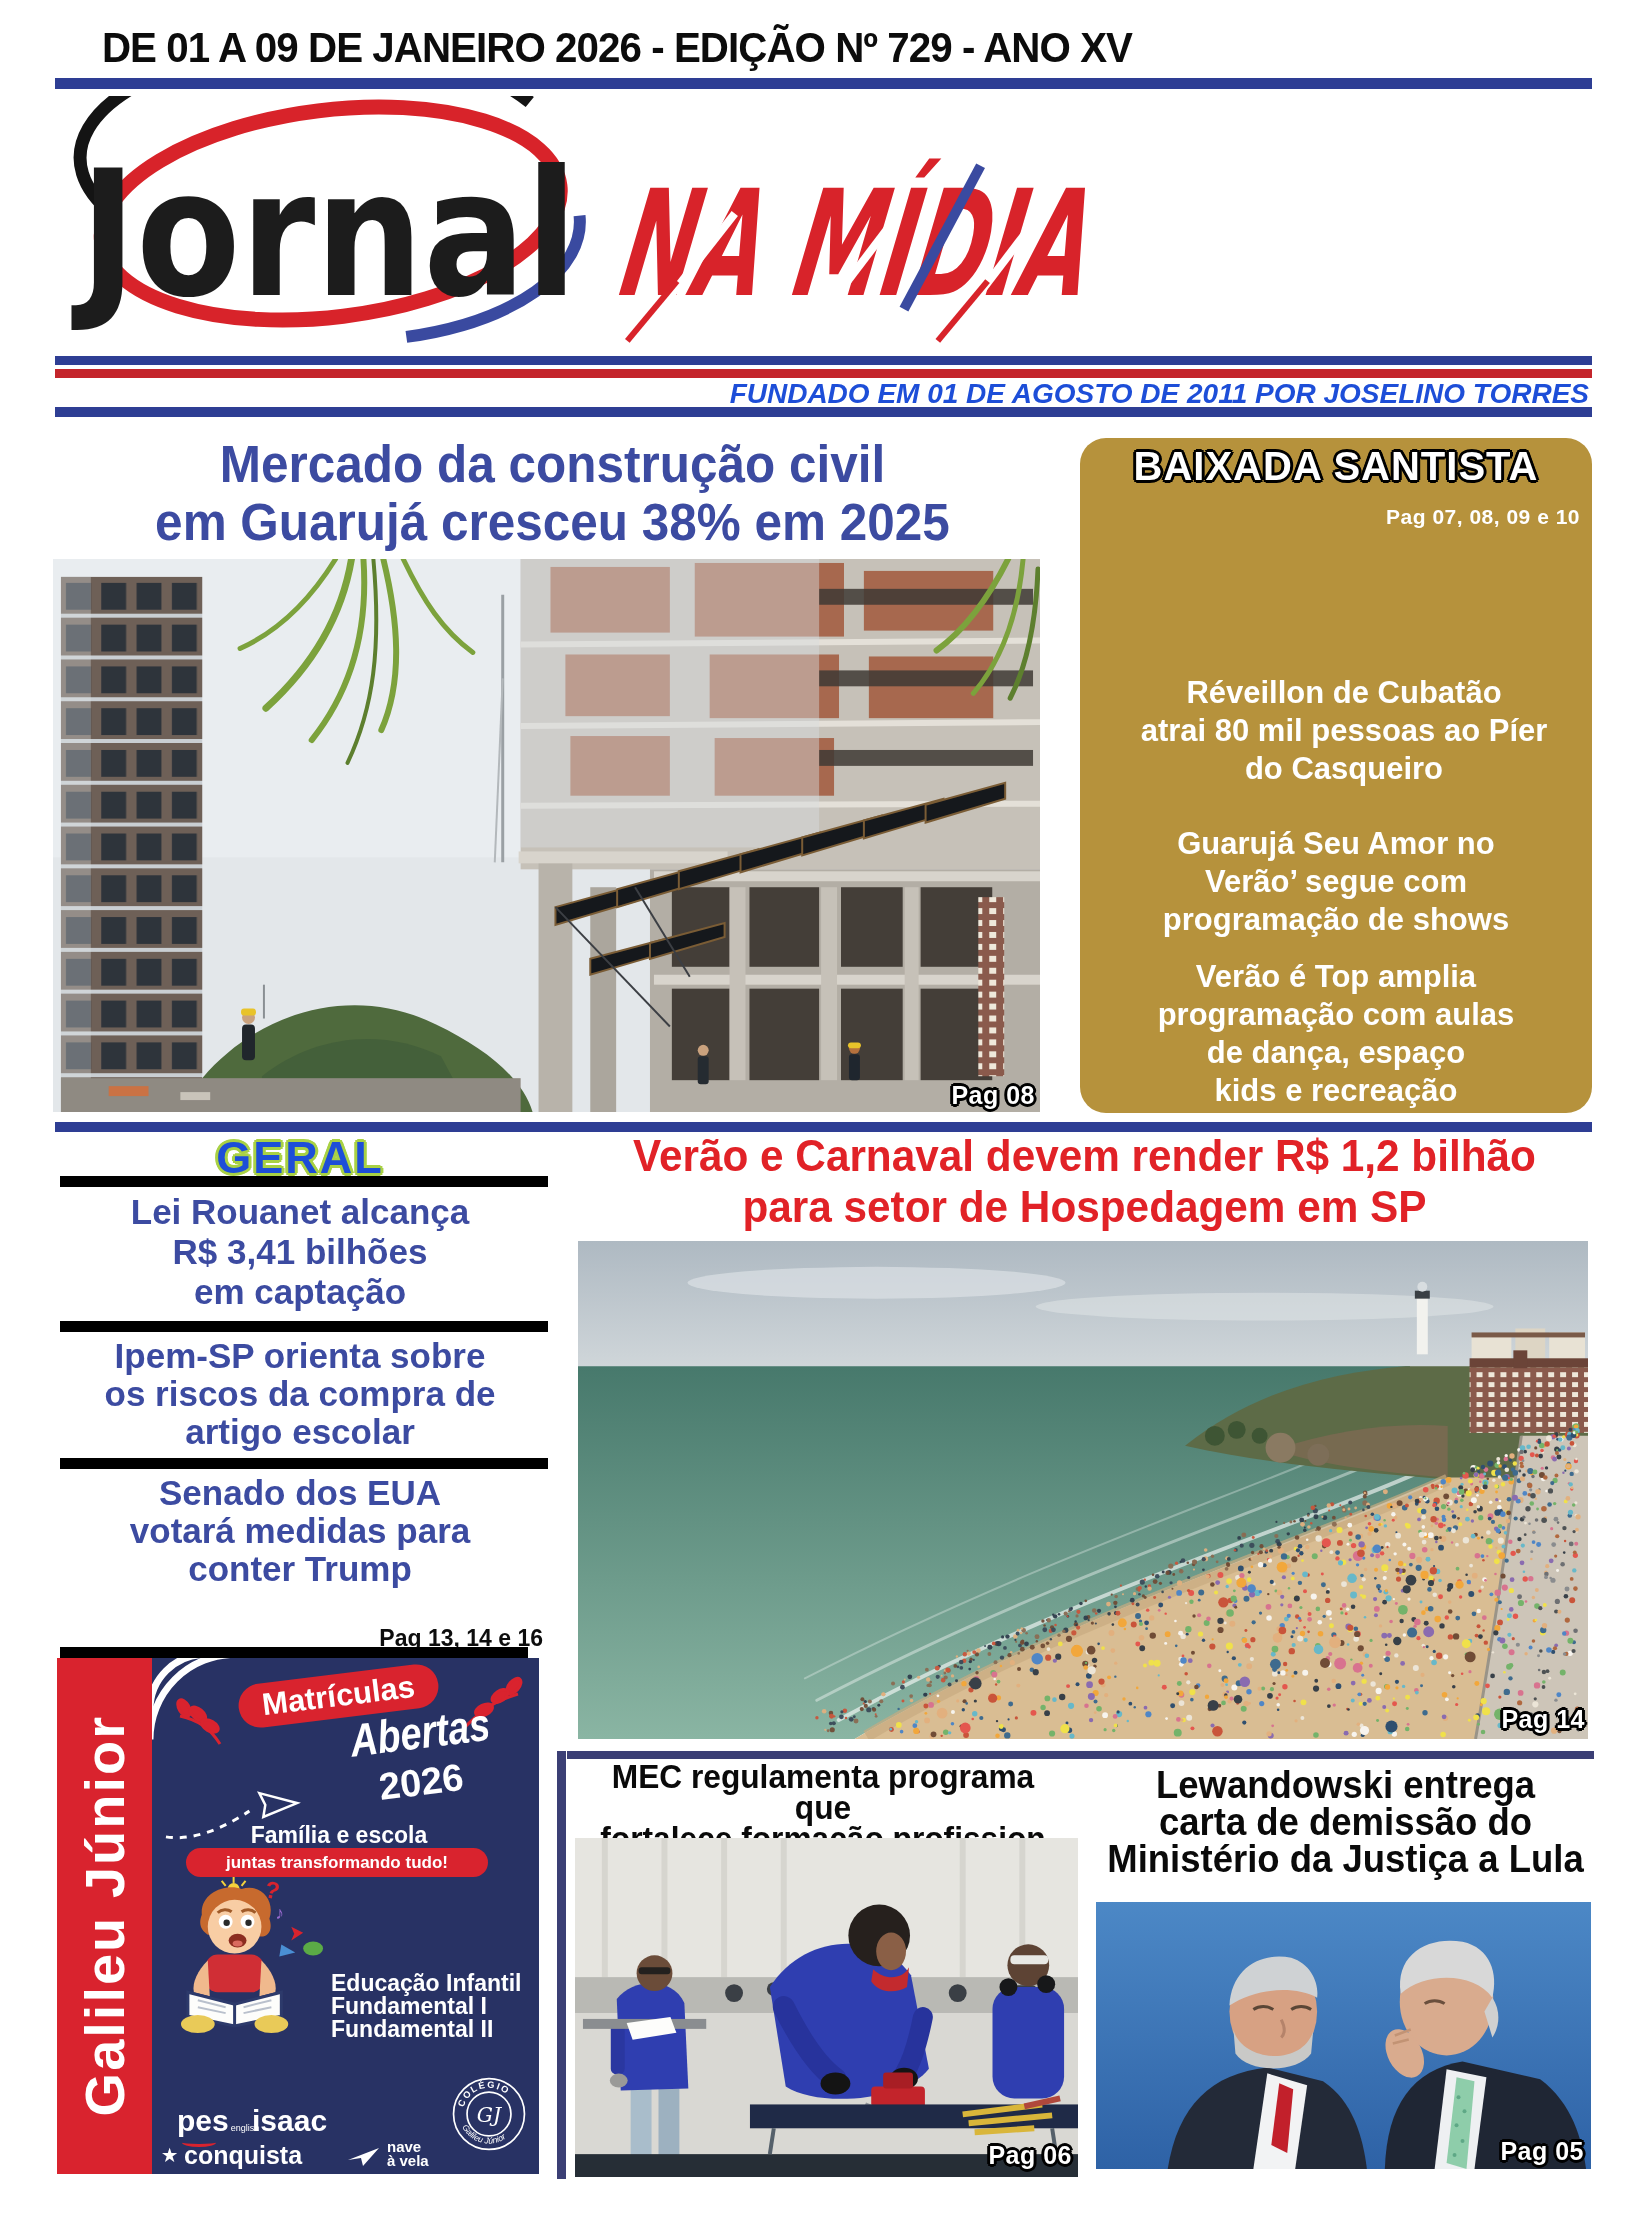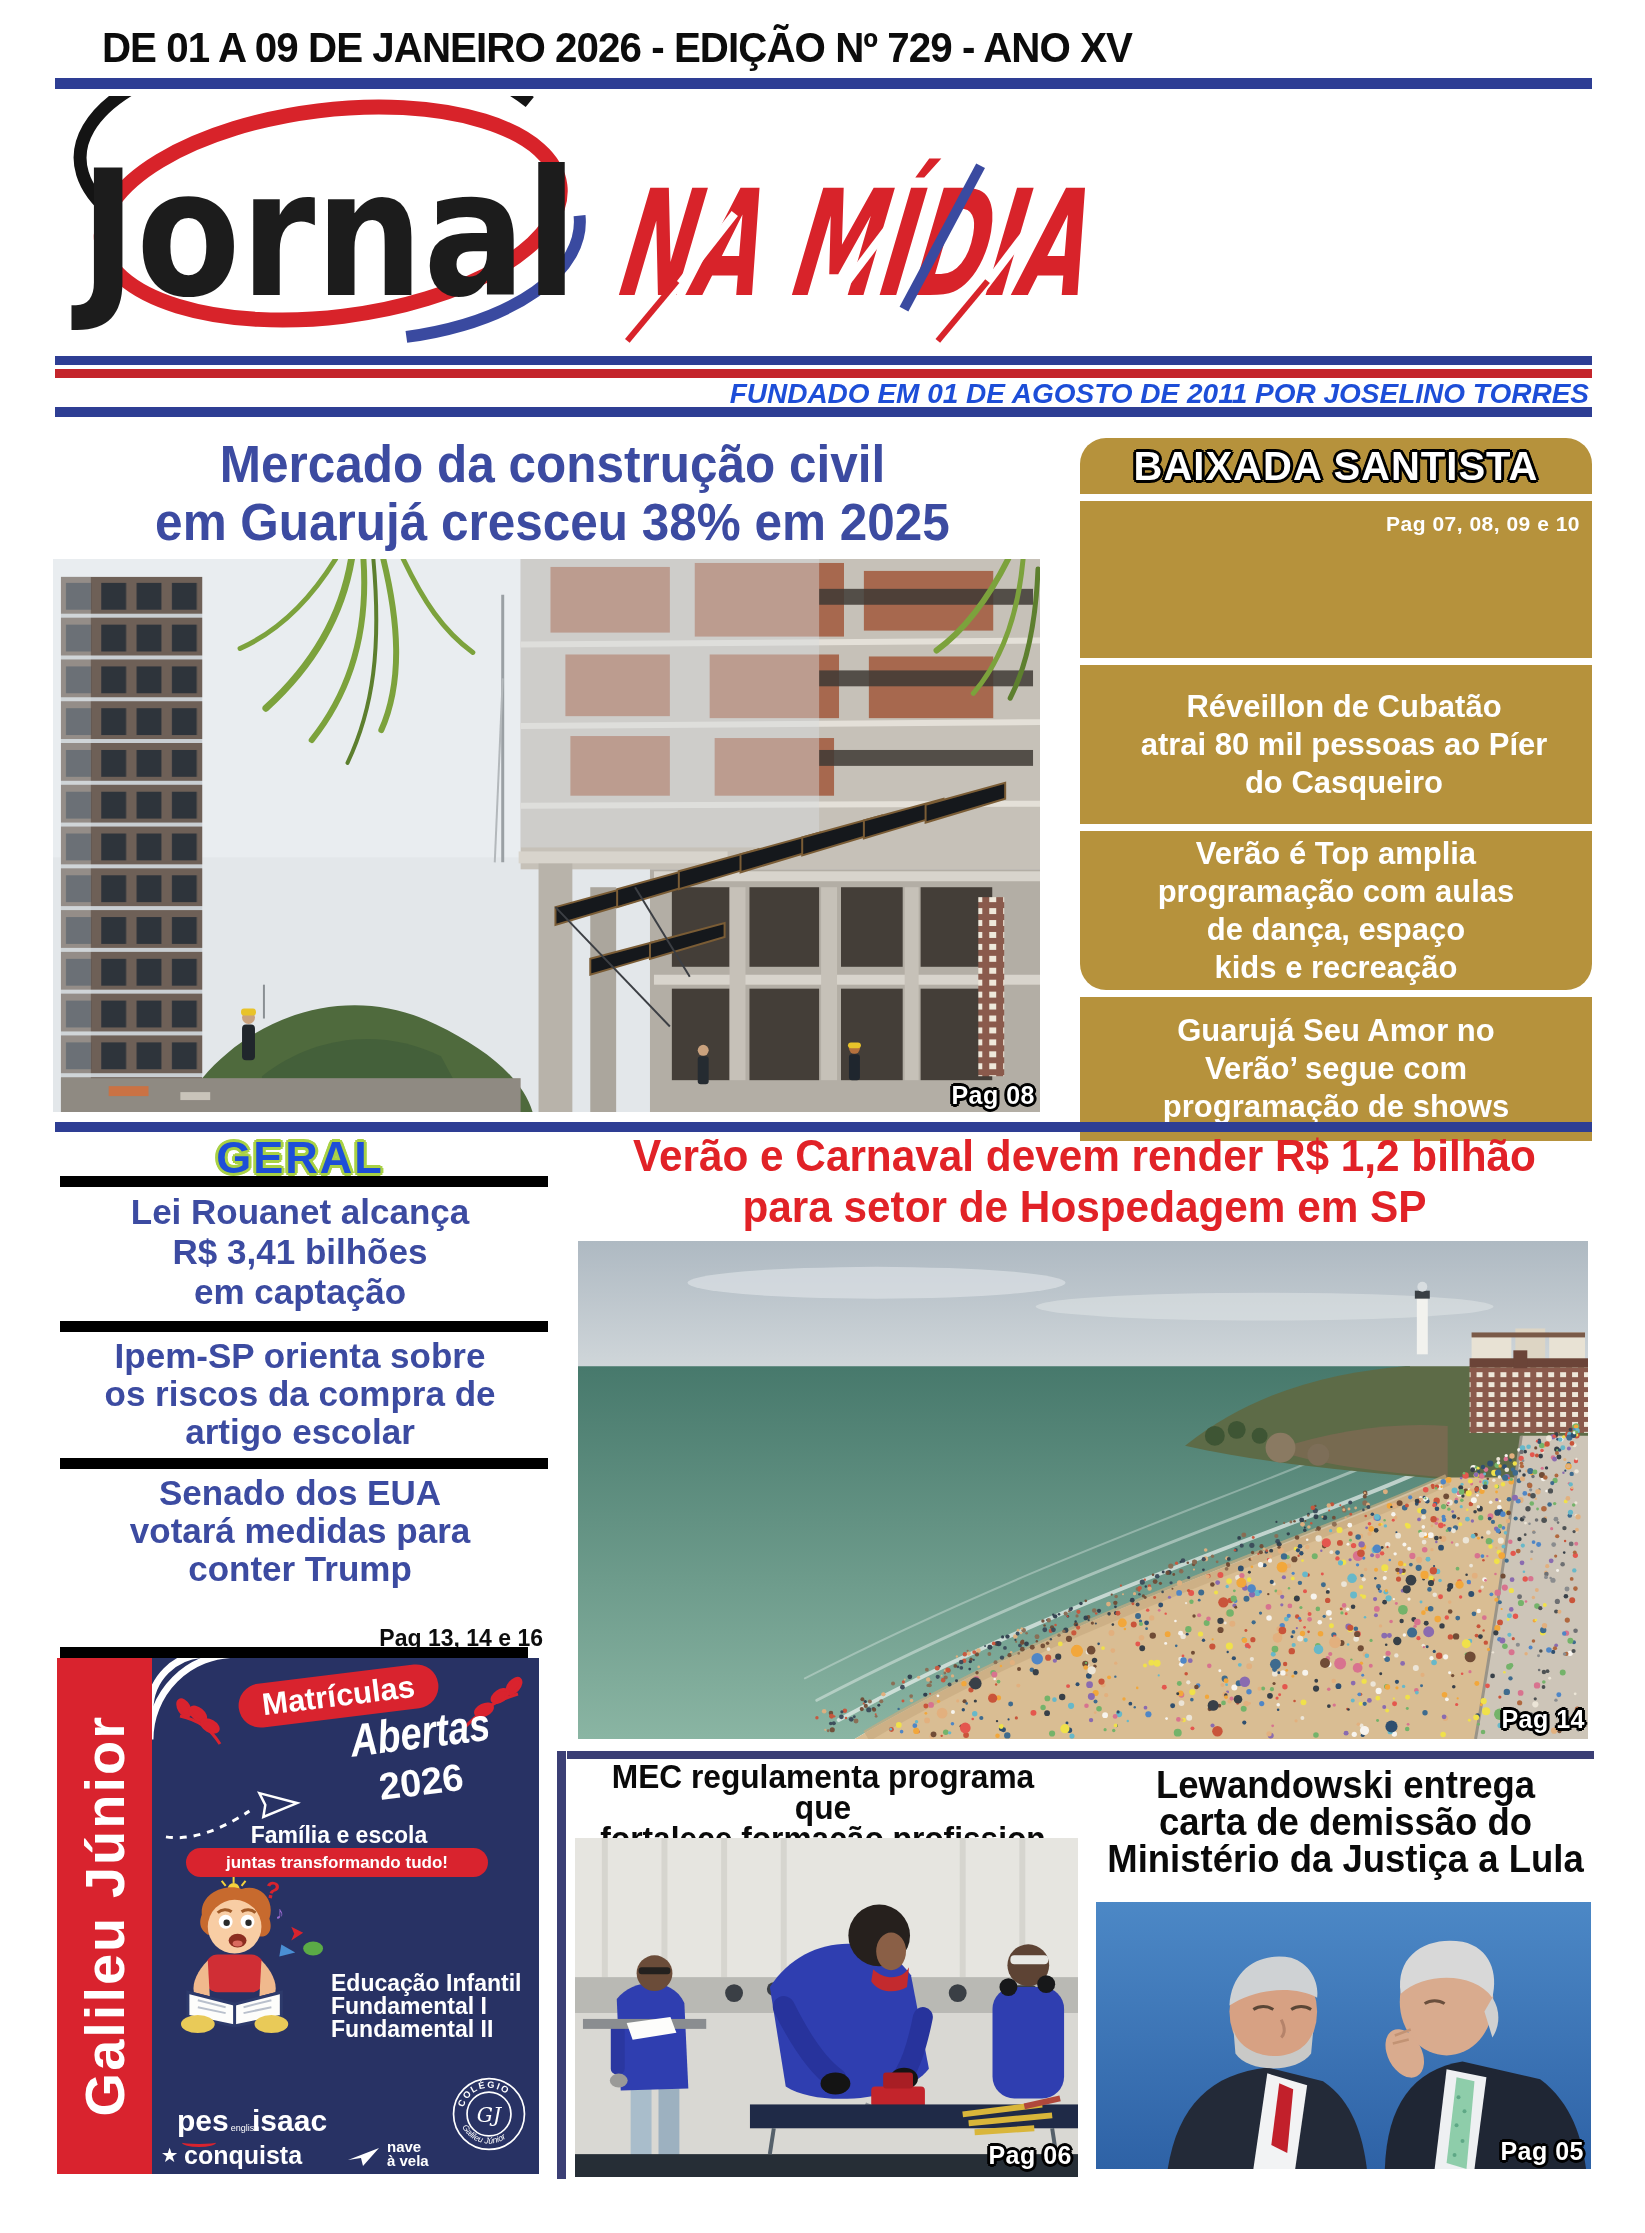--- a/index.html
+++ b/index.html
@@ -28,21 +28,21 @@
   .hl-mec{top:1761px;left:570px;width:506px;font-size:33px;line-height:31px;color:#0a0a0a;font-weight:800;transform:scaleX(.96);}
   .hl-lew{top:1767px;left:1097px;width:497px;font-size:38px;line-height:37px;color:#0a0a0a;font-weight:800;transform:scaleX(.96);}
 
   .geral-title{position:absolute;top:1132px;left:55px;width:490px;text-align:center;font-size:45px;
       font-weight:900;letter-spacing:2px;color:#1d4ed8;
       text-shadow:-3px 0 #a9d144,3px 0 #a9d144,0 -3px #a9d144,0 3px #a9d144,-2px -2px #a9d144,2px 2px #a9d144,-2px 2px #a9d144,2px -2px #a9d144;}
   .gbar{position:absolute;left:60px;width:488px;height:11px;background:#000;}
 
   
   .sb{position:absolute;left:1080px;top:438px;width:512px;}
-  .sb-box{background:#b6923c;color:#fff;font-weight:bold;text-align:center;margin-bottom:7px;position:relative;
+  .sb-box{background:#b6923c;color:#fff;font-weight:bold;text-align:center;position:relative;
           display:flex;align-items:center;justify-content:center;font-size:31px;line-height:38px;}
   .sb-head{height:56px;border-radius:26px 26px 0 0;font-size:40px;letter-spacing:1px;}
   .sb-last{border-radius:0 0 26px 26px;}
   .sb-pages{position:absolute;top:4px;right:12px;font-size:21px;font-weight:bold;color:#fff;letter-spacing:0.5px;}
 
   figure{margin:0;position:absolute;overflow:hidden;}
   figure svg{display:block;width:100%;height:100%;}
 
   
   .vbar{position:absolute;background:#3b3f75;}
@@ -231,30 +231,30 @@
   <div class="sb">
     <div class="sb-box sb-head otl">BAIXADA SANTISTA</div>
     <div class="sb-box pre" style="height:157px;">
       <span class="sb-pages">Pag 07, 08, 09 e 10</span>
     </div>
     <div class="sb-box pre" style="height:159px;padding-left:16px;">
       <span class="pre">Réveillon de Cubatão
 atrai 80 mil pessoas ao Píer
 do Casqueiro</span>
     </div>
+    <div class="sb-box pre" style="height:144px;">
+      <span class="pre">Guarujá Seu Amor no
+Verão’ segue com
+programação de shows</span>
+    </div>
     <div class="sb-box sb-last pre" style="height:159px;">
       <span class="pre">Verão é Top amplia
 programação com aulas
 de dança, espaço
 kids  e recreação</span>
-    </div>
-    <div class="sb-box pre" style="height:144px;">
-      <span class="pre">Guarujá Seu Amor no
-Verão’ segue com
-programação de shows</span>
     </div>
   </div>
 
   <div class="rule navy" style="top:1122px;height:10px;"></div>
 
   <div class="geral-title">GERAL</div>
   <div class="gbar" style="top:1176px;"></div>
   <div class="headline hl-geral ctr pre" style="top:1192px;line-height:40px;">Lei Rouanet alcança
 R$ 3,41 bilhões
 em captação</div>

